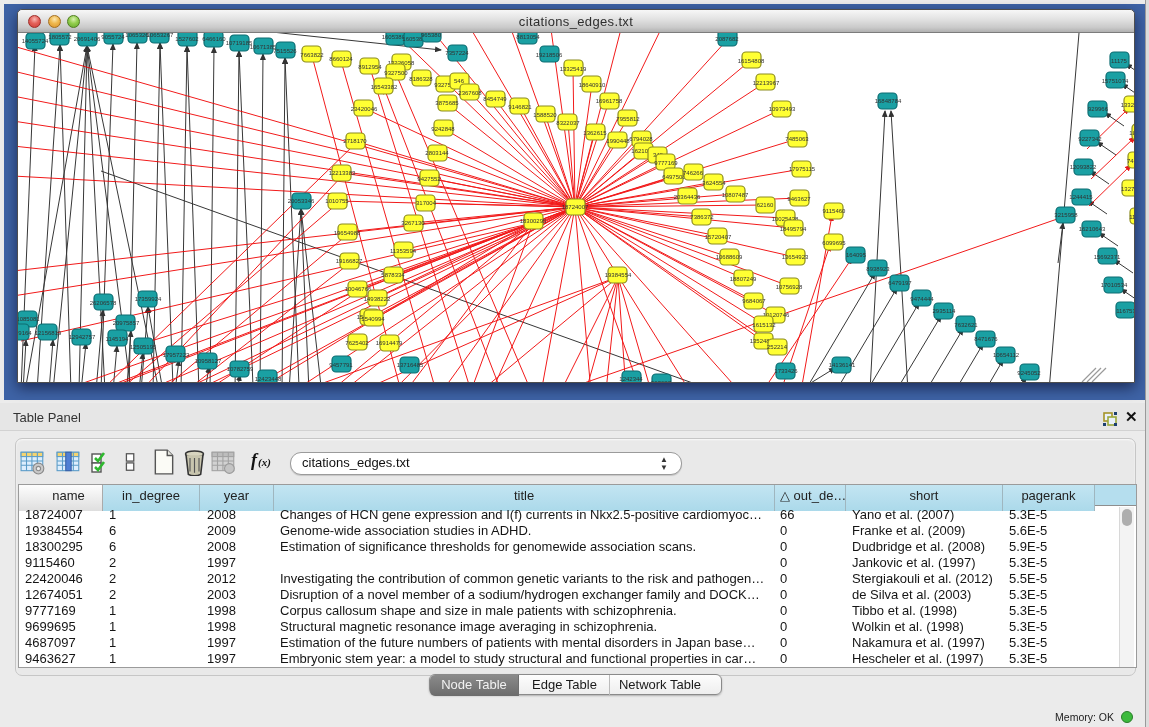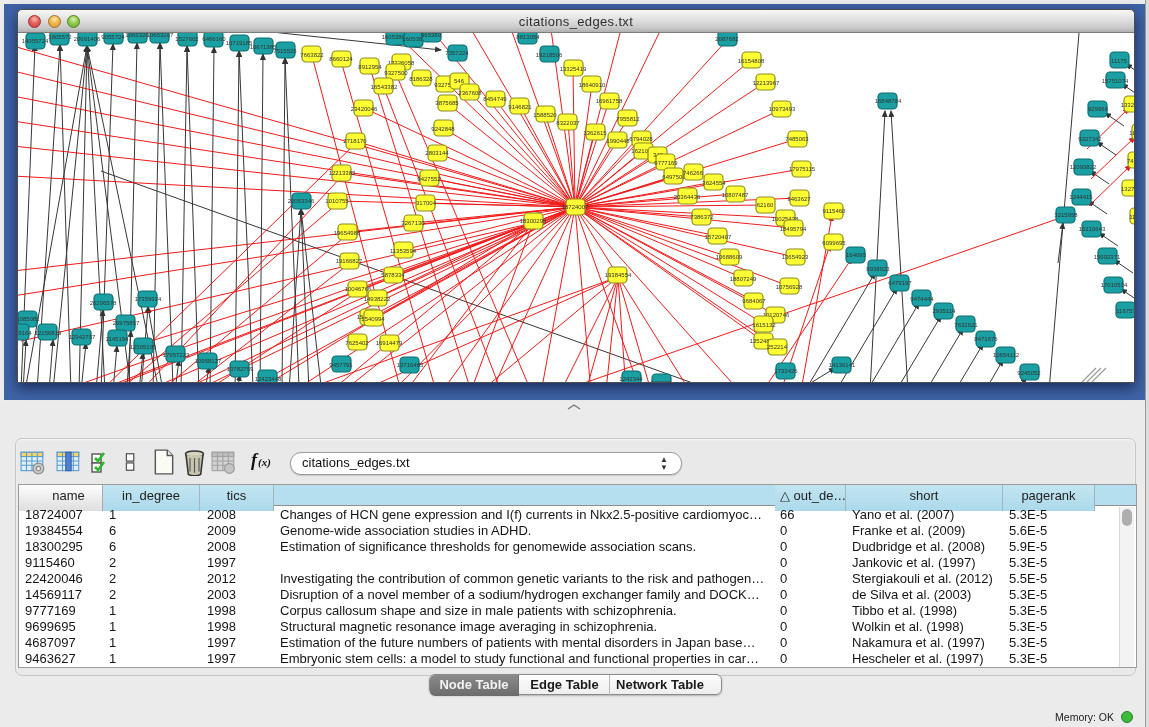--- a/index.html
+++ b/index.html
@@ -43,21 +43,21 @@
 #tbody{position:absolute;left:0;top:22px;width:1117px;height:160px;font-size:13px;color:#151515}
 .tr{position:relative;height:16px;line-height:16px;white-space:nowrap}
 .tr span{position:absolute;top:0;overflow:hidden}
 .c0{left:6px;width:78px}.c1{left:90px;width:90px}.c2{left:188px;width:68px}
 .c3{left:261px;width:494px}.c4{left:761px;width:64px}.c5{left:833px;width:150px}
 .c6{left:990px;width:86px}
 #vsb{position:absolute;left:1100px;top:22px;width:15px;height:160px;background:#f3f3f3;
  border-left:1px solid #d8d8d8}
 #vsb .th{position:absolute;left:2px;top:2px;width:10px;height:17px;background:#aeaeae;border-radius:5px}
 #tabs{position:absolute;left:429px;top:271px;width:293px;height:21px;border:1px solid #8a8a8a;
- border-radius:6px;background:linear-gradient(#fdfdfd,#eee);box-shadow:0 1px 2px rgba(0,0,0,.25);font-size:13px;font-weight:700}
+ border-radius:6px;background:linear-gradient(#fdfdfd,#eee);box-shadow:0 1px 2px rgba(0,0,0,.25);font-size:13px;font-weight:400}
 #tabs span{position:absolute;top:0;height:21px;line-height:20px;text-align:center;color:#1a1a1a}
 #tabs .s0{left:0;width:89px;background:linear-gradient(#8b8b8b,#6b6b6b);color:#f2f2f2;border-radius:5px 0 0 5px;border-right:1px solid #6f6f6f}
 #tabs .s1{left:90px;width:90px;border-right:1px solid #bbb}
 #tabs .s2{left:181px;width:98px}
 #mem{position:absolute;left:0;top:306px;width:1145px;height:18px;font-size:10.5px;color:#222}
 #mem .t{position:absolute;right:31px;top:2px}
 #mem .dot{position:absolute;right:12px;top:2px;width:12px;height:12px;border-radius:50%;
  background:#3cba3c;border:1px solid #2a7d2a}
 .icon{position:absolute;top:0}
 </style></head><body>
@@ -824,20 +824,31 @@
         <line x1="1069" y1="349" x2="1083" y2="335"></line>
         <line x1="1074" y1="349" x2="1088" y2="335"></line>
       </g>
 </svg>
 </div>
 <div id="rightstrip"></div>
 <div id="tp">
   <svg style="position:absolute;left:567px;top:1px" width="14" height="6" viewBox="0 0 14 6">
       <path d="M1 5 L7 1 L13 5" stroke="#777" fill="none" stroke-width="1.3"></path>
     </svg>
+  <div class="hdr">
+      <span class="t">Table Panel</span>
+    <svg id="float" viewBox="0 0 14 14" style="top:9px">
+        <rect x="1" y="1" width="8" height="8" fill="#eaf1fb" stroke="#a59428" stroke-width="1.6"></rect>
+        <rect x="5" y="5" width="8" height="8" fill="#eaf1fb" stroke="#9aa83a" stroke-width="1.6"></rect>
+        <rect x="11" y="0" width="3" height="3" fill="#1c3f6e"></rect>
+        <rect x="0" y="11" width="3" height="3" fill="#1c3f6e"></rect>
+        <rect x="11" y="11" width="3" height="3" fill="#1c3f6e"></rect>
+      </svg>
+    <span id="closex">✕</span>
+  </div>
   <div id="cont">
     <div id="tools">
         <svg class="icon" style="left:4px" width="26" height="26" viewBox="0 0 24 24">
           <rect x="1" y="3" width="20" height="17" fill="#ddeefd" stroke="#5b9cc8"></rect>
           <rect x="1" y="3" width="20" height="4" fill="#f5d470" stroke="#5b9cc8"></rect>
           <path d="M1 11h20M1 15h20M6 3v17M11 3v17M16 3v17" stroke="#5b9cc8" fill="none"></path>
           <circle cx="17" cy="18" r="5" fill="#c9c9c9" stroke="#8a8a8a"></circle>
           <circle cx="17" cy="18" r="2" fill="#eee" stroke="#8a8a8a"></circle>
         </svg>
 <svg class="icon" style="left:40px" width="26" height="26" viewBox="0 0 24 24">
@@ -877,21 +888,22 @@
         </svg>
       <div id="combo">
           <span class="txt">citations_edges.txt</span>
           <span class="sp">▲<br>▼</span>
         </div>
     </div>
     <div id="tblwrap">
       <div id="thead">
         <span class="h0">name</span>
           <span class="h1">in_degree</span>
-          <span class="h2">tics</span>
+          <span class="h2">year</span>
+        <span class="h3">title</span>
           <span class="h4">△ out_de…</span>
           <span class="h5">short</span>
         <span class="h6">pagerank</span>
       </div>
       <div id="tbody">
 <div class="tr">
             <span class="c0">18724007</span>
             <span class="c1">1</span>
             <span class="c2">2008</span>
             <span class="c3">Changes of HCN gene expression and I(f) currents in Nkx2.5-positive cardiomyoc…</span>
@@ -928,21 +940,21 @@
 <div class="tr">
             <span class="c0">22420046</span>
             <span class="c1">2</span>
             <span class="c2">2012</span>
             <span class="c3">Investigating the contribution of common genetic variants to the risk and pathogen…</span>
             <span class="c4">0</span>
             <span class="c5">Stergiakouli et al. (2012)</span>
             <span class="c6">5.5E-5</span>
           </div>
 <div class="tr">
-            <span class="c0">14569117</span>
+            <span class="c0">12674051</span>
             <span class="c1">2</span>
             <span class="c2">2003</span>
             <span class="c3">Disruption of a novel member of a sodium/hydrogen exchanger family and DOCK…</span>
             <span class="c4">0</span>
             <span class="c5">de Silva et al. (2003)</span>
             <span class="c6">5.3E-5</span>
           </div>
 <div class="tr">
             <span class="c0">9777169</span>
             <span class="c1">1</span>
@@ -967,21 +979,21 @@
             <span class="c2">1997</span>
             <span class="c3">Estimation of the future numbers of patients with mental disorders in Japan base…</span>
             <span class="c4">0</span>
             <span class="c5">Nakamura et al. (1997)</span>
             <span class="c6">5.3E-5</span>
           </div>
 <div class="tr">
             <span class="c0">9463627</span>
             <span class="c1">1</span>
             <span class="c2">1997</span>
-            <span class="c3">Embryonic stem cells: a model to study functional and functional properties in car…</span>
+            <span class="c3">Embryonic stem year: a model to study structural and functional properties in car…</span>
             <span class="c4">0</span>
             <span class="c5">Hescheler et al. (1997)</span>
             <span class="c6">5.3E-5</span>
           </div>
       </div>
       <div id="vsb">
           <div class="th"></div>
         </div>
     </div>
   </div>

